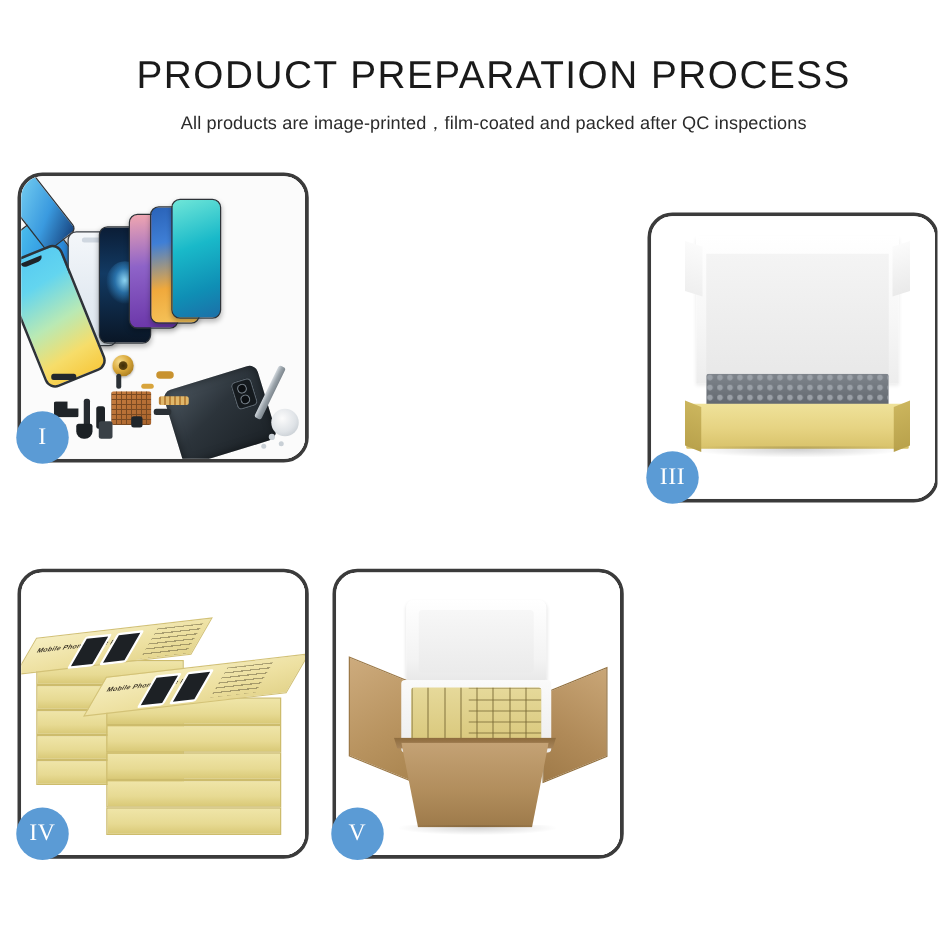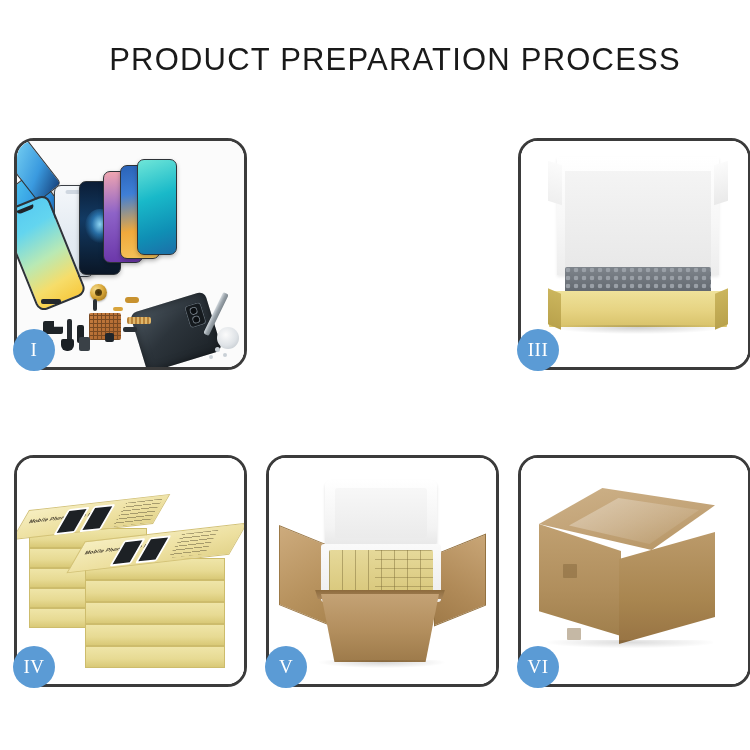--- a/index.html
+++ b/index.html
@@ -43,21 +43,21 @@
     overflow: visible;
   }
   .panel .clip {
     position:absolute; inset:0;
     border-radius: 17px;
     overflow:hidden;
     background:#fdfdfd;
   }
   .p-col1 { left: 14px; }
   .p-col2 { left: 266px; }
-  .p-col3 { left: 518px; }
+  .p-col3 { left: 518px; margin-top: 32px; }
 
   
   .badge {
     position:absolute;
     left: -4px; bottom: -4px;
     width: 42px; height: 42px;
     border-radius: 50%;
     background: #5b9bd5;
     color:#fff;
     font-family: "Liberation Serif", serif;
@@ -431,20 +431,21 @@
     background: radial-gradient(ellipse at 50% 30%, rgba(0,0,0,.14) 0%, rgba(0,0,0,0) 74%);
   }
 </style>
 </head>
 <body>
 
 <div class="page">
 
   <div class="header">
     <div class="title">PRODUCT PREPARATION PROCESS</div>
+    <div class="subtitle">All products are image-printed，film-coated and packed after QC inspections</div>
   </div>
 
   <div class="grid">
 
     <div class="row row1">
 
       <div class="panel p-col1">
         <div class="clip">
           <div class="scene1">
             <div class="ph ph-tilt"></div>
@@ -549,30 +550,16 @@
             <div class="c5-foambox"></div>
             <div class="c5-contents"></div>
             <div class="c5-rim"></div>
             <div class="c5-body"></div>
             <div class="c5-shadow"></div>
           </div>
         </div>
         <div class="badge">V</div>
       </div>
 
-      <div class="panel p-col3">
-        <div class="clip">
-          <div class="scene6">
-            <div class="c6-top"></div>
-            <div class="c6-seam"></div>
-            <div class="c6-left"></div>
-            <div class="c6-right"></div>
-            <div class="c6-tab c6-t1"></div>
-            <div class="c6-tab c6-t2"></div>
-            <div class="c6-shadow"></div>
-          </div>
-        </div>
-        <div class="badge">VI</div>
-      </div>
 
     </div>
   </div>
 </div>
 
 </body></html>

